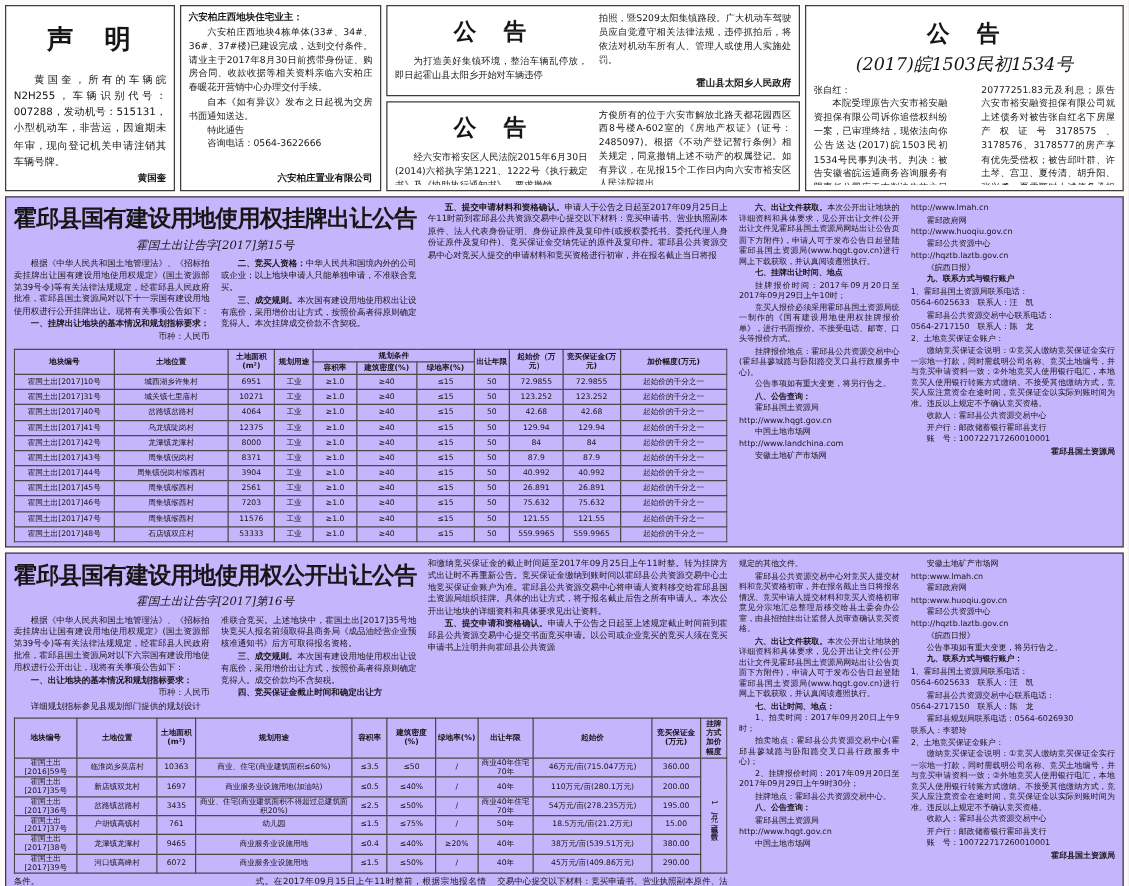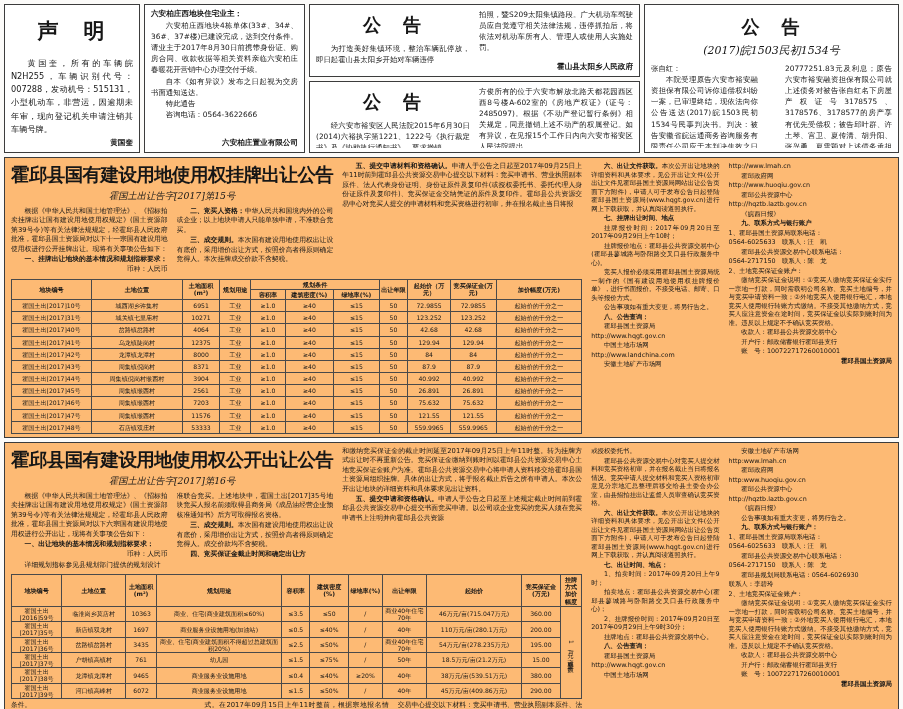--- a/index.html
+++ b/index.html
@@ -23,25 +23,25 @@
   .tonggao .n-title { font-size:19px; margin:1px 0 3px; }
   .addressee { font-weight:bold; font-size:7.6px; margin-bottom:1px; }
 
   .mid-stack { width:331px; display:flex; flex-direction:column; gap:4px; }
   .mid-box { flex:1; display:flex; gap:9px; }
   .g-col { width:50%; display:flex; flex-direction:column; overflow:hidden; }
   .mid-box .n-title { font-size:18px; margin:4px 0 6px; }
 
   .court { flex:1; display:flex; flex-direction:column; }
   .court .n-title { font-size:18px; margin:6px 0 4px; }
-  .case-no { text-align:center; font-family:"DejaVu Serif","Liberation Serif",serif; font-style:italic; font-size:11px; margin-bottom:5px; }
+  .case-no { text-align:center; font-family:"DejaVu Serif","Liberation Serif",serif; font-style:italic; font-size:14px; margin-bottom:5px; }
   .court-cols { display:flex; gap:27px; flex:1; overflow:hidden; }
 
   
-  .ann { border:1px solid #3c3c3c; background:#fdba74; padding:4px 6px 3px; display:flex; gap:9px; }
+  .ann { border:1px solid #3c3c3c; background:#c4b5fd; padding:4px 6px 3px; display:flex; gap:9px; }
   .ann1 { height:281px; flex:none; }
   .ann2 { flex:1; }
   .ann-left { width:65.5%; display:flex; flex-direction:column; overflow:hidden; }
   .ann-right { width:34.5%; display:flex; gap:9px; overflow:hidden; }
   .ar-col-a { width:44%; overflow:hidden; }
   .ar-col-b { width:56%; overflow:hidden; }
   .head-row { display:flex; gap:9px; flex:none; }
   .title-block { width:57%; }
   .ann-title { font-size:18.5px; font-weight:bold; white-space:nowrap; letter-spacing:-0.6px; }
   .ann-docno { text-align:center; font-family:"DejaVu Serif","Liberation Serif",serif; font-style:italic; font-size:9.3px; margin:3px 0 4px; }
@@ -322,22 +322,22 @@
               <td>起始价的千分之一</td>
             </tr>
           </tbody>
       </table>
     </div>
     <div class="ann-right">
       <div class="ar-col-a paras small">
           <p class="i"><b>六、出让文件获取。</b>本次公开出让地块的详细资料和具体要求，见公开出让文件(公开出让文件见霍邱县国土资源局网站出让公告页面下方附件)，申请人可于发布公告日起登陆霍邱县国土资源局(www.hqgt.gov.cn)进行网上下载获取，并认真阅读遵照执行。</p>
           <p class="i"><b>七、挂牌出让时间、地点</b></p>
           <p class="i">挂牌报价时间：2017年09月20日至2017年09月29日上午10时；</p>
+          <p class="i">竞买人报价必须采用霍邱县国土资源局统一制作的《国有建设用地使用权挂牌报价单》，进行书面报价。不接受电话、邮寄、口头等报价方式。</p>
           <p class="i">挂牌报价地点：霍邱县公共资源交易中心(霍邱县蓼城路与卧阳路交叉口县行政服务中心)。</p>
-          <p class="i">竞买人报价必须采用霍邱县国土资源局统一制作的《国有建设用地使用权挂牌报价单》，进行书面报价。不接受电话、邮寄、口头等报价方式。</p>
           <p class="i">公告事项如有重大变更，将另行告之。</p>
           <p class="i"><b>八、公告查询：</b></p>
           <p class="i">霍邱县国土资源局</p>
           <p>http://www.hqgt.gov.cn</p>
           <p class="i">中国土地市场网</p>
           <p>http://www.landchina.com</p>
           <p class="i">安徽土地矿产市场网</p>
         </div>
       <div class="ar-col-b paras small">
           <p>http://www.lmah.cn</p>
@@ -498,21 +498,21 @@
         <div class="bcol paras">
             <p>式。在2017年09月15日上午11时整前，根据宗地报名情况，符合条件的申请人达到3人(含3人)以上的，采取拍卖方式出让；不足3人的，则转为挂牌方式出让，并继续接受报名，报名</p>
           </div>
         <div class="bcol paras">
             <p>交易中心提交以下材料：竞买申请书、营业执照副本原件、法人代表身份证明、身份证原件及复印件(或授权委托书、委托代理人身份证原件及复印件)、竞买保证金票据的原件及复印件、出让公告</p>
           </div>
       </div>
     </div>
     <div class="ann-right">
       <div class="ar-col-a paras small">
-          <p>或授权委托书。</p>
+          <p>规定的其他文件。</p>
           <p class="i">霍邱县公共资源交易中心对竞买人提交材料和竞买资格初审，并在报名截止当日将报名情况、竞买申请人提交材料和竞买人资格初审意见分宗地汇总整理后移交给县土委会办公室，由县招拍挂出让监督人员审查确认竞买资格。</p>
           <p class="i"><b>六、出让文件获取。</b>本次公开出让地块的详细资料和具体要求，见公开出让文件(公开出让文件见霍邱县国土资源局网站出让公告页面下方附件)，申请人可于发布公告日起登陆霍邱县国土资源局(www.hqgt.gov.cn)进行网上下载获取，并认真阅读遵照执行。</p>
           <p class="i"><b>七、出让时间、地点：</b></p>
           <p class="i">1、拍卖时间：2017年09月20日上午9时；</p>
           <p class="i">拍卖地点：霍邱县公共资源交易中心(霍邱县蓼城路与卧阳路交叉口县行政服务中心)；</p>
           <p class="i">2、挂牌报价时间：2017年09月20日至2017年09月29日上午9时30分；</p>
           <p class="i">挂牌地点：霍邱县公共资源交易中心。</p>
           <p class="i"><b>八、公告查询：</b></p>
           <p class="i">霍邱县国土资源局</p>
           <p>http://www.hqgt.gov.cn</p>

